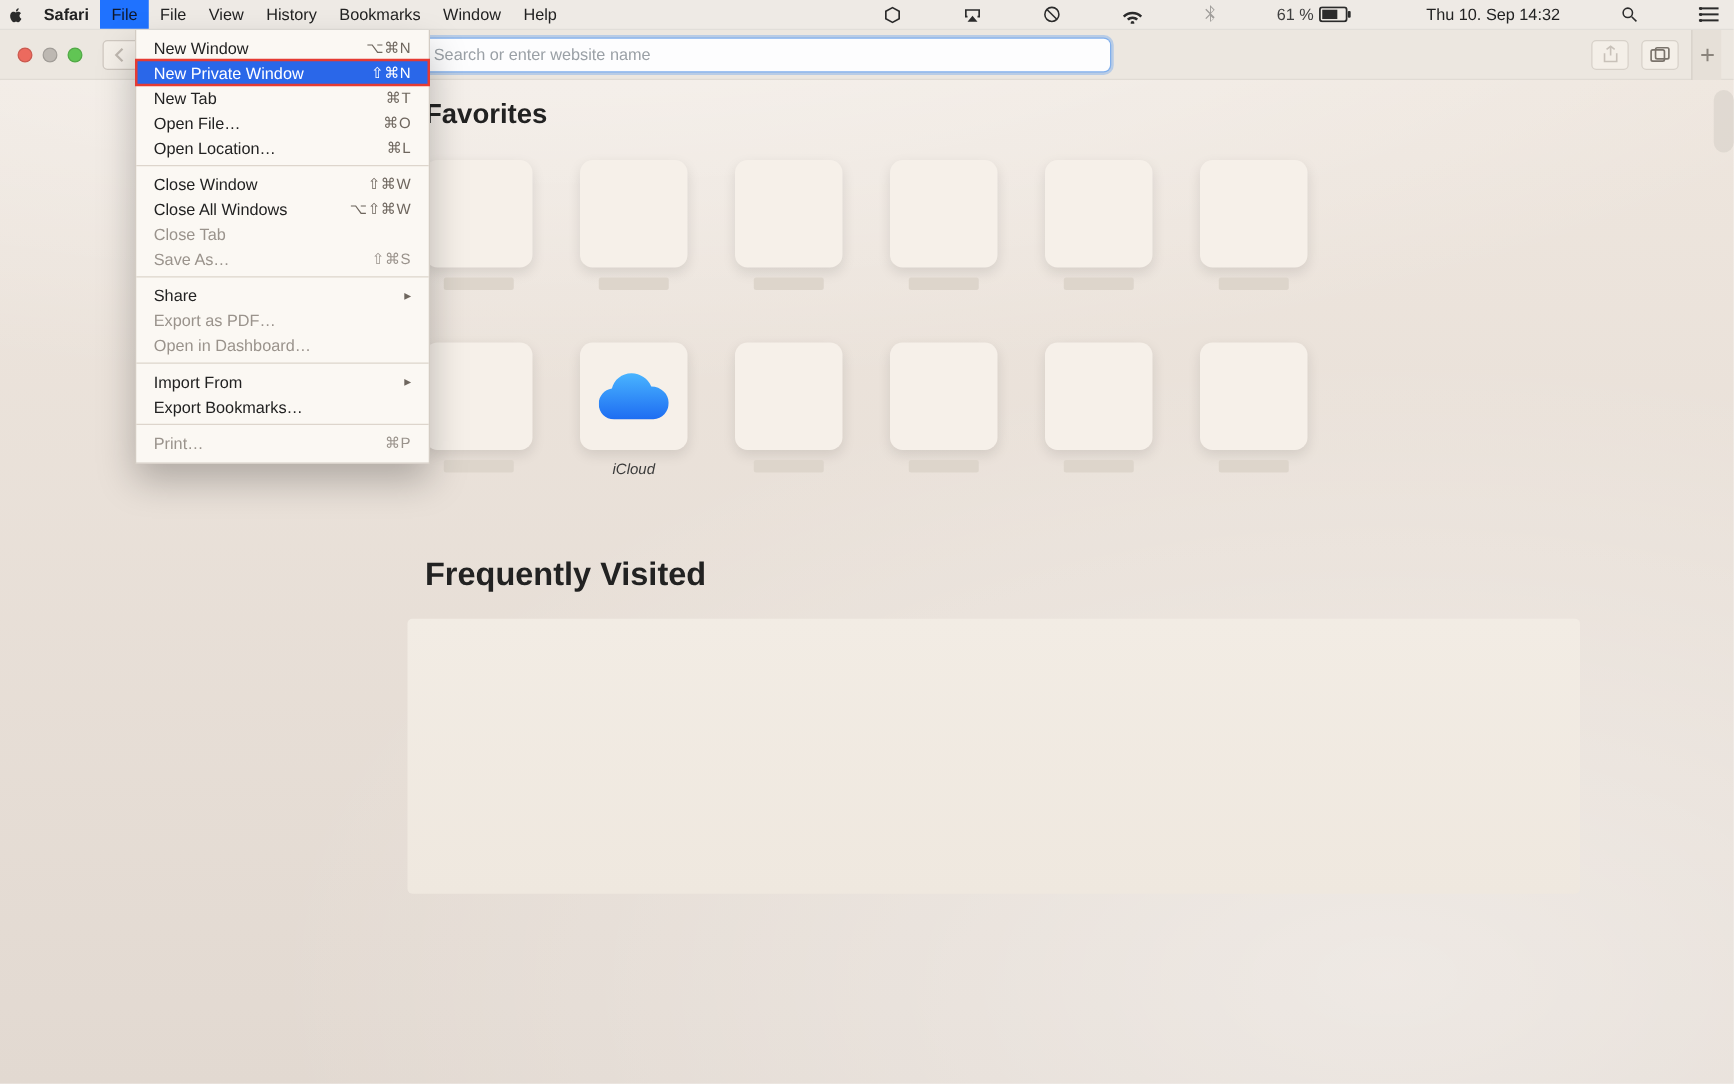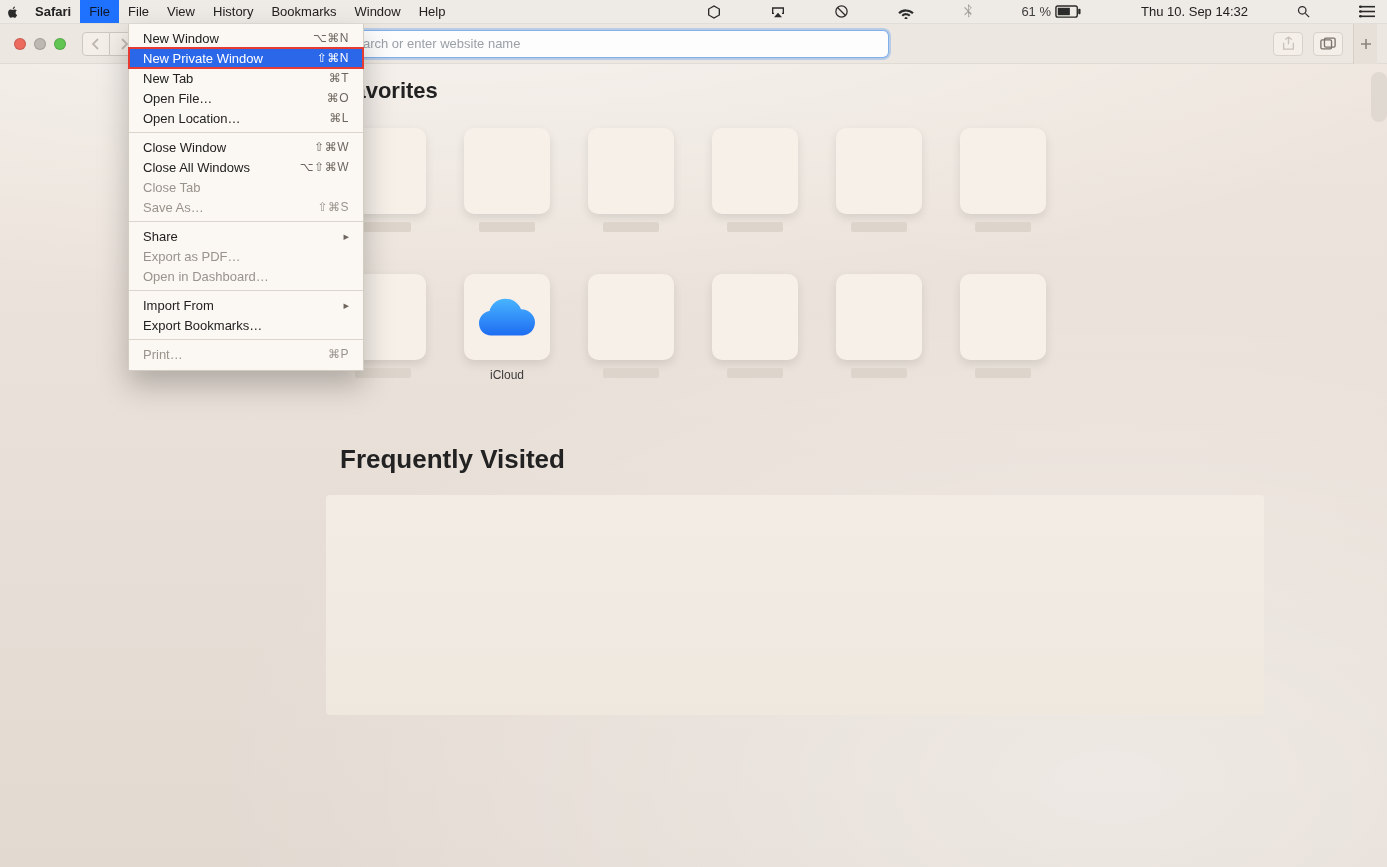--- a/index.html
+++ b/index.html
@@ -72,39 +72,39 @@
   }
   .url-field input{flex:1;border:none;outline:none;background:transparent;font-size:13px;color:#333;}
   .url-field input::placeholder{color:#9aa0a6;}
   .toolbar-spacer{flex:1;}
   .tool-btn{width:30px;height:24px;border:1px solid #d7d1c9;background:#f4efe8;border-radius:4px;display:flex;align-items:center;justify-content:center;color:#7a736b;}
   .tool-btn.disabled{color:#c8c1b9;}
   .new-tab{width:24px;height:40px;display:flex;align-items:center;justify-content:center;border-left:1px solid #d5cfc7;background:#e6e0d8;color:#8a847c;}
 
   
   .dropdown{
-    position:absolute;left:128px;top:24px;width:236px;
+    position:absolute;left:108px;top:24px;width:236px;
     background:#fbf8f3;border:1px solid #d3ccc3;border-top:none;
     box-shadow:0 14px 28px rgba(0,0,0,.25);
     padding:4px 0 6px;z-index:60;
   }
   .dd-row{display:flex;align-items:center;justify-content:space-between;padding:2px 14px;height:20px;font-size:13px;cursor:default;}
   .dd-row .sc{color:#6e665e;font-size:12px;letter-spacing:.5px;}
   .dd-row.disabled{color:var(--muted);}
   .dd-row.disabled .sc{color:var(--muted);}
   .dd-row.has-sub::after{content:"▸";font-size:11px;color:#6e665e;margin-left:8px;}
   .dd-row.highlight{background:var(--menu-blue);color:#fff;position:relative;}
   .dd-row.highlight .sc{color:#fff;}
   .dd-row.highlight::before{content:"";position:absolute;inset:-1px -1px -1px -1px;border:2px solid var(--outline-red);pointer-events:none;}
   .dd-sep{height:1px;background:#ddd5cc;margin:4px 0;}
 
   
   .page{position:absolute;left:0;top:64px;right:0;bottom:0;padding:14px 0 0 0;}
   .section-title{font-size:22px;font-weight:700;margin-left:340px;}
-  .fav-grid{display:flex;gap:38px;margin:24px 0 0 340px;flex-wrap:wrap;width:820px;}
+  .fav-grid{display:flex;gap:38px;margin:24px 0 0 340px;flex-wrap:wrap;width:820px;font-style:italic;}
   .fav-item{display:flex;flex-direction:column;align-items:center;gap:8px;width:86px;}
   .tile{width:86px;height:86px;background:var(--tile);border-radius:10px;box-shadow:0 4px 10px rgba(0,0,0,.10);display:flex;align-items:center;justify-content:center;}
   .caption{font-size:12px;color:#3b3b3b;text-align:center;min-height:14px;}
   .placeholder-cap{width:56px;height:10px;border-radius:2px;background:#ddd5cb;}
   .freq-title{font-size:26px;font-weight:700;margin:62px 0 0 340px;}
   .freq-area{margin:20px 0 0 326px;width:938px;height:220px;background:linear-gradient(#f2ece4,#efe8df);border-radius:4px;}
 
   
   .scroll-hint{position:absolute;right:0;top:8px;width:16px;height:50px;background:#d2cbc3;border-radius:8px;opacity:.5;}
 

